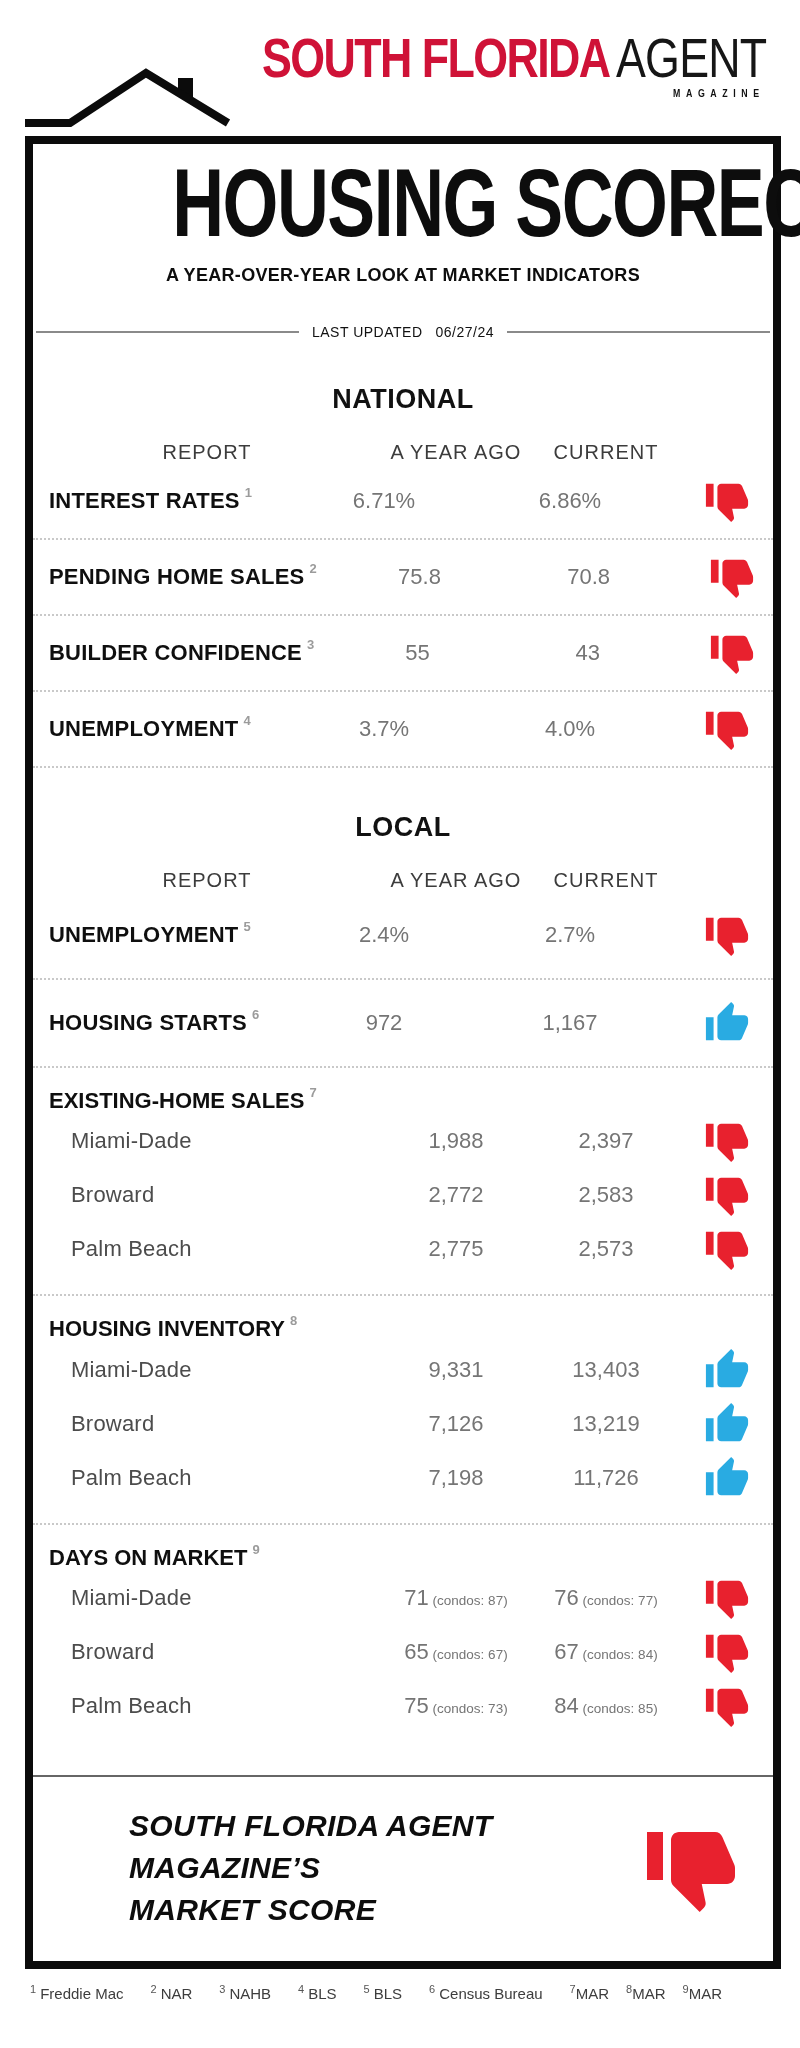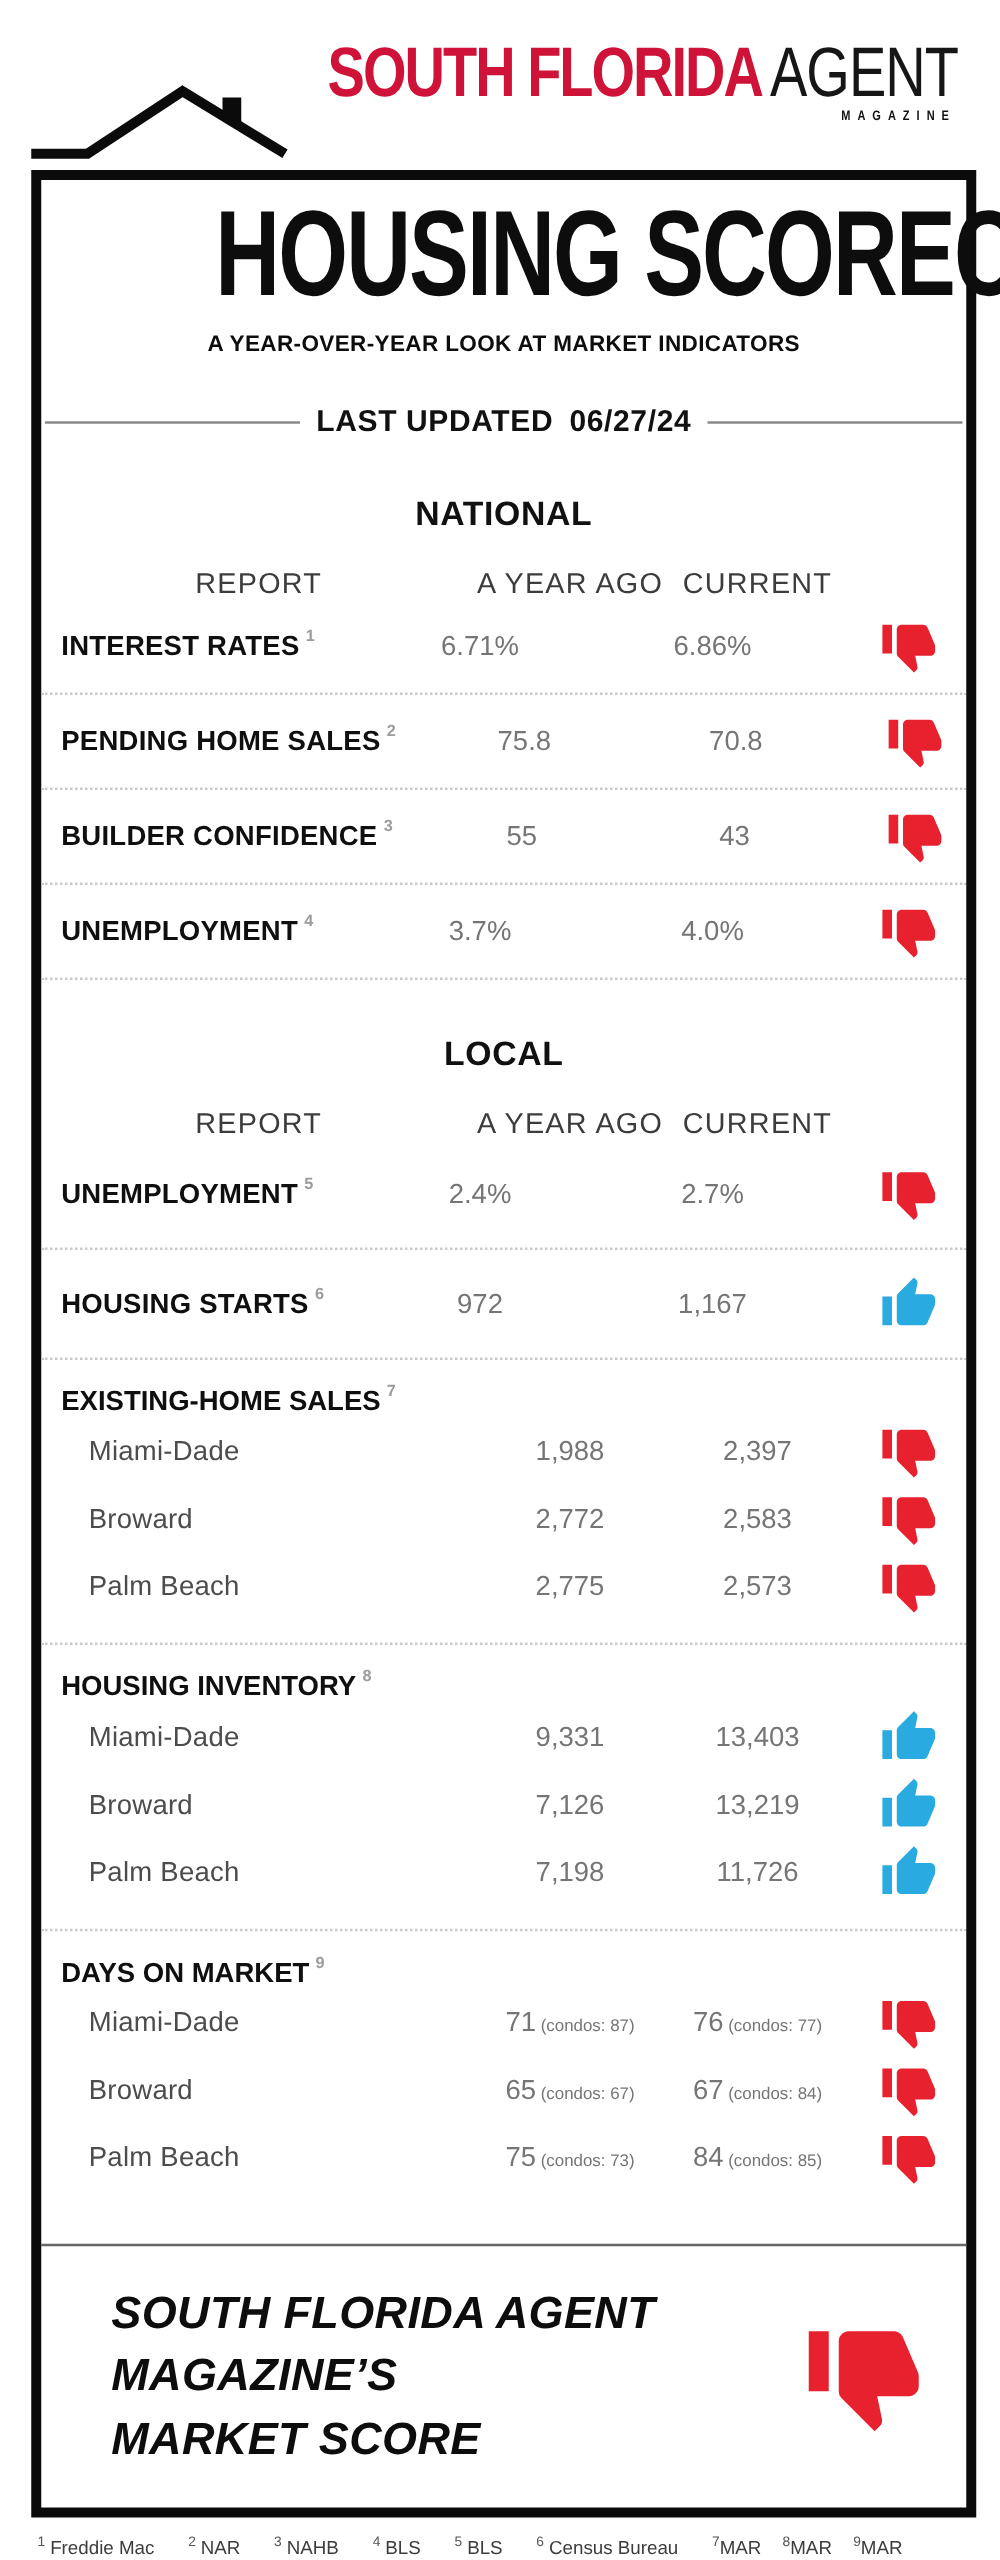--- a/index.html
+++ b/index.html
@@ -29,25 +29,25 @@
   
   .card{position:relative;margin:0 19px 0 25px;border:8px solid var(--ink);background:#fff;}
 
   h1{margin:10px 0 0;text-align:center;white-space:nowrap;font-size:97px;line-height:1.0;}
   h1 .condensed{display:inline-block;transform:scaleX(.74);transform-origin:center;font-weight:700;letter-spacing:-2px;color:#0d0d0d;}
 
   .subtitle{text-align:center;font-weight:700;font-size:18px;margin-top:14px;letter-spacing:.3px;color:#0d0d0d;}
 
   .updated{display:flex;align-items:center;margin:38px 3px 0;gap:13px;}
   .updated .line{flex:1;height:2px;background:#8a8a8a;}
-  .updated-label,.updated-date{font-weight:700;font-size:24px;letter-spacing:.5px;white-space:nowrap;}
+  .updated-label,.updated-date{font-weight:400;font-size:14px;letter-spacing:.5px;white-space:nowrap;}
 
   .section-title{text-align:center;font-weight:700;font-size:27px;margin:44px 0 0;letter-spacing:.5px;}
 
-  .cols{display:flex;margin-top:26px;color:#3c3c3c;font-size:23px;letter-spacing:1px;}
+  .cols{display:flex;margin-top:26px;color:#3c3c3c;font-size:20px;letter-spacing:1px;}
   .c-report{flex:1;text-align:center;}
   .c-val{width:150px;text-align:center;}
   .c-spacer{width:92px;}
 
   .row{display:flex;align-items:center;height:76px;}
   .section-local .row{height:88px;}
   .row.dotted,.group.dotted{border-bottom:2px dotted #c9c9c9;gap:36px;}
 
   .rlabel{flex:1;padding-left:16px;font-weight:700;font-size:22px;letter-spacing:.2px;color:#0f0f0f;white-space:nowrap;}
   .sup{color:#9b9b9b;font-size:13px;font-weight:700;margin-left:5px;vertical-align:super;position:relative;top:-3px;}
@@ -60,21 +60,21 @@
   .thumb.up{color:var(--blue);}
   .thumb.down{color:var(--red);transform:scaleY(-1);}
 
   .group{padding:20px 0 18px;}
   .glabel{padding-left:16px;font-weight:700;font-size:22px;color:#0f0f0f;}
   .subrow{display:flex;align-items:center;height:54px;}
   .group .subrow:first-of-type{margin-top:24px;}
   .sublabel{flex:1;padding-left:38px;font-size:22px;color:#4c4c4c;font-weight:400;letter-spacing:.2px;}
 
   .footer{display:flex;align-items:center;border-top:2px solid #666;margin-top:24px;padding:28px 24px 30px 56px;}
-  .footer-text{flex:1;font-weight:700;font-style:italic;font-size:36px;line-height:1.4;letter-spacing:.3px;color:#0d0d0d;}
+  .footer-text{flex:1;font-weight:700;font-style:italic;font-size:30px;line-height:1.4;letter-spacing:.3px;color:#0d0d0d;margin-left:40px;}
   .footer-text span{display:block;}
   .footer-thumb{width:116px;display:flex;justify-content:center;}
 
   
   .footnotes{display:flex;align-items:baseline;padding:14px 0 0 30px;color:#3d3d3d;font-size:15px;}
   .fn{margin-right:27px;white-space:nowrap;}
   .fn.tight{margin-right:17px;}
   .fn sup{font-size:11px;color:#555;}
   .fn.spaced sup{margin-right:4px;}
 </style>

